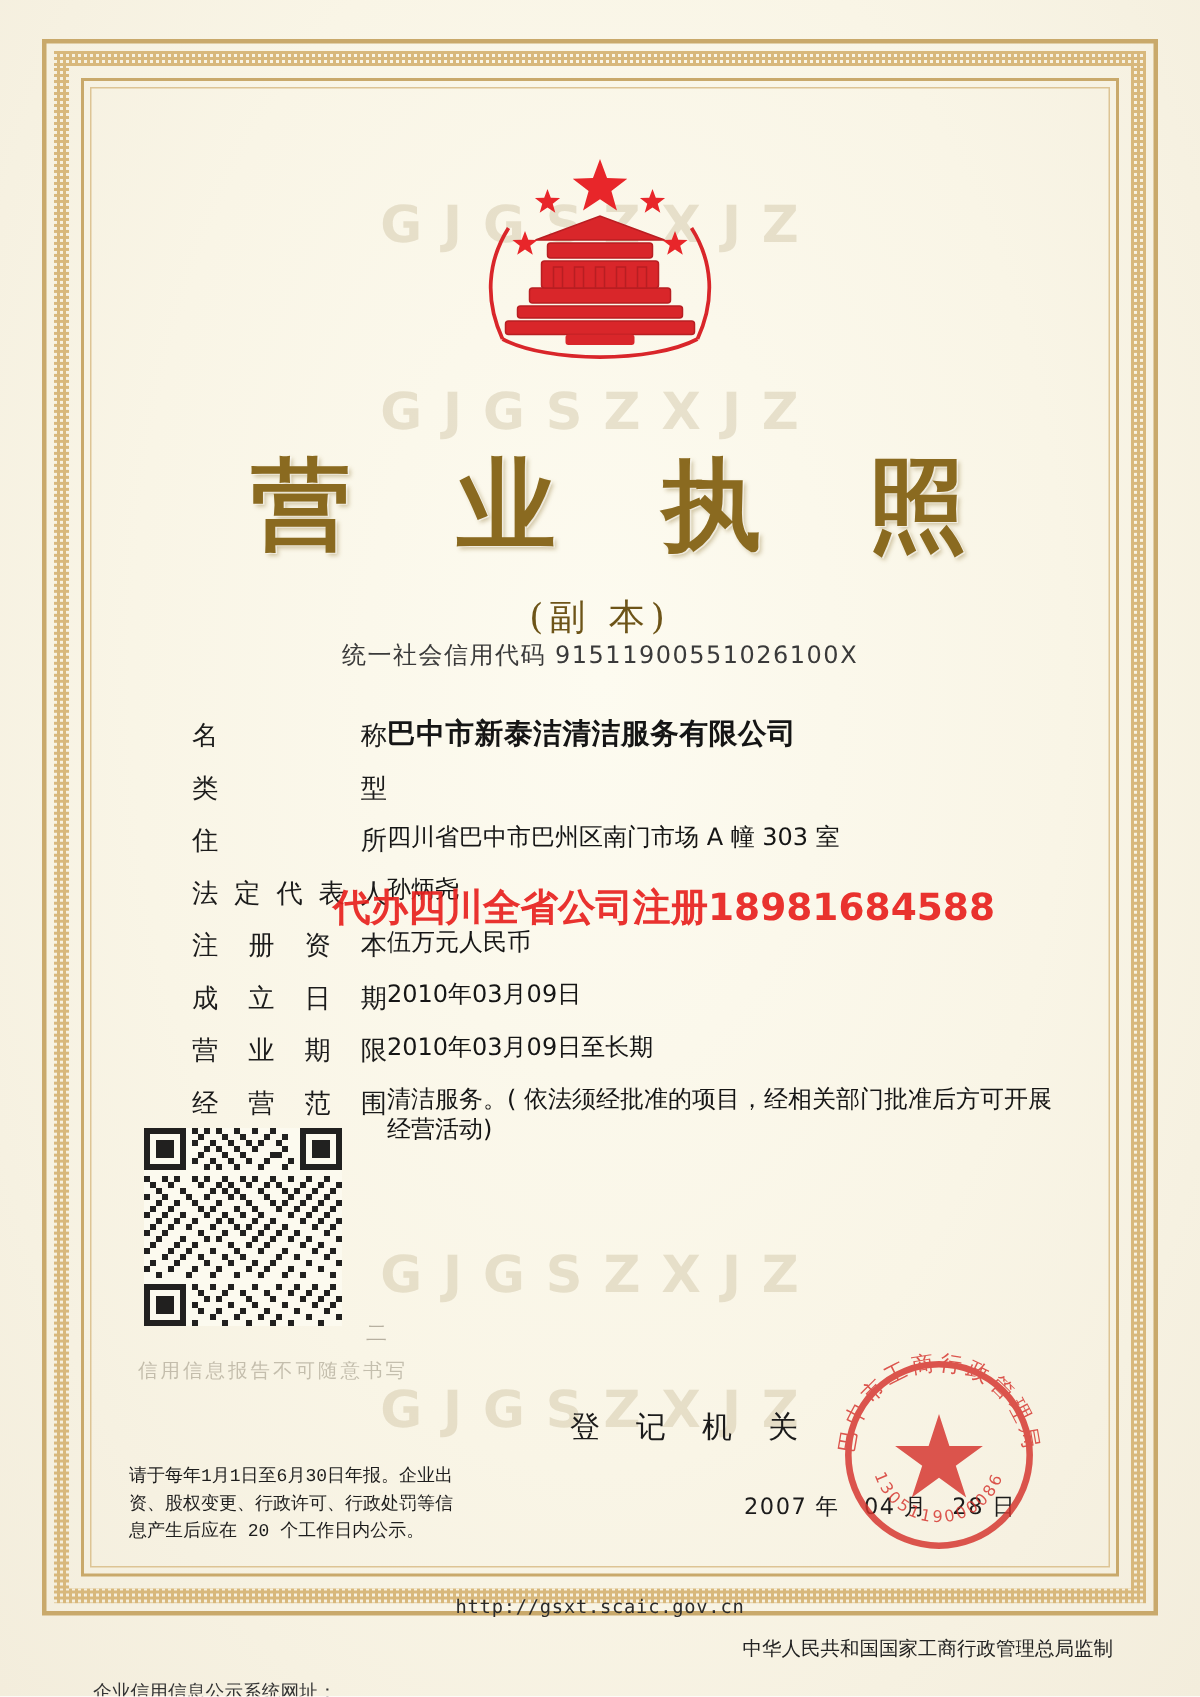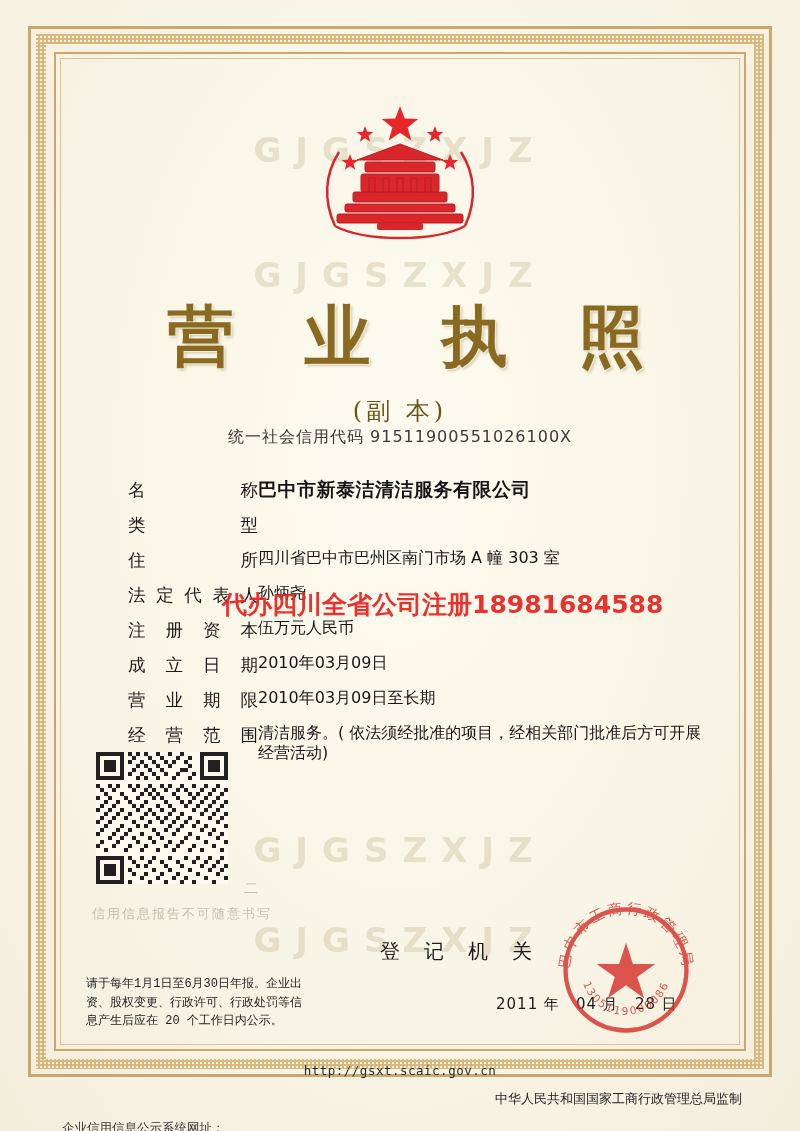--- a/index.html
+++ b/index.html
@@ -679,21 +679,21 @@
   </svg>
 
   <div class="faded-num">二</div>
   <div class="faded-line">信用信息报告不可随意书写</div>
 
   <div class="notice">请于每年1月1日至6月30日年报。企业出资、股权变更、行政许可、行政处罚等信息产生后应在 20 个工作日内公示。</div>
 
   <div class="authority">登 记 机 关</div>
 
   <div class="date-line">
-    <span class="num">2011</span>
+    <span class="num">2007</span>
     <span class="y">年</span>
     &nbsp;
     <span class="num">04</span>
     <span class="y">月</span>
     &nbsp;
     <span class="num">28</span>
     <span class="y">日</span>
   </div>
 
   <svg class="seal" viewBox="0 0 160 160">

